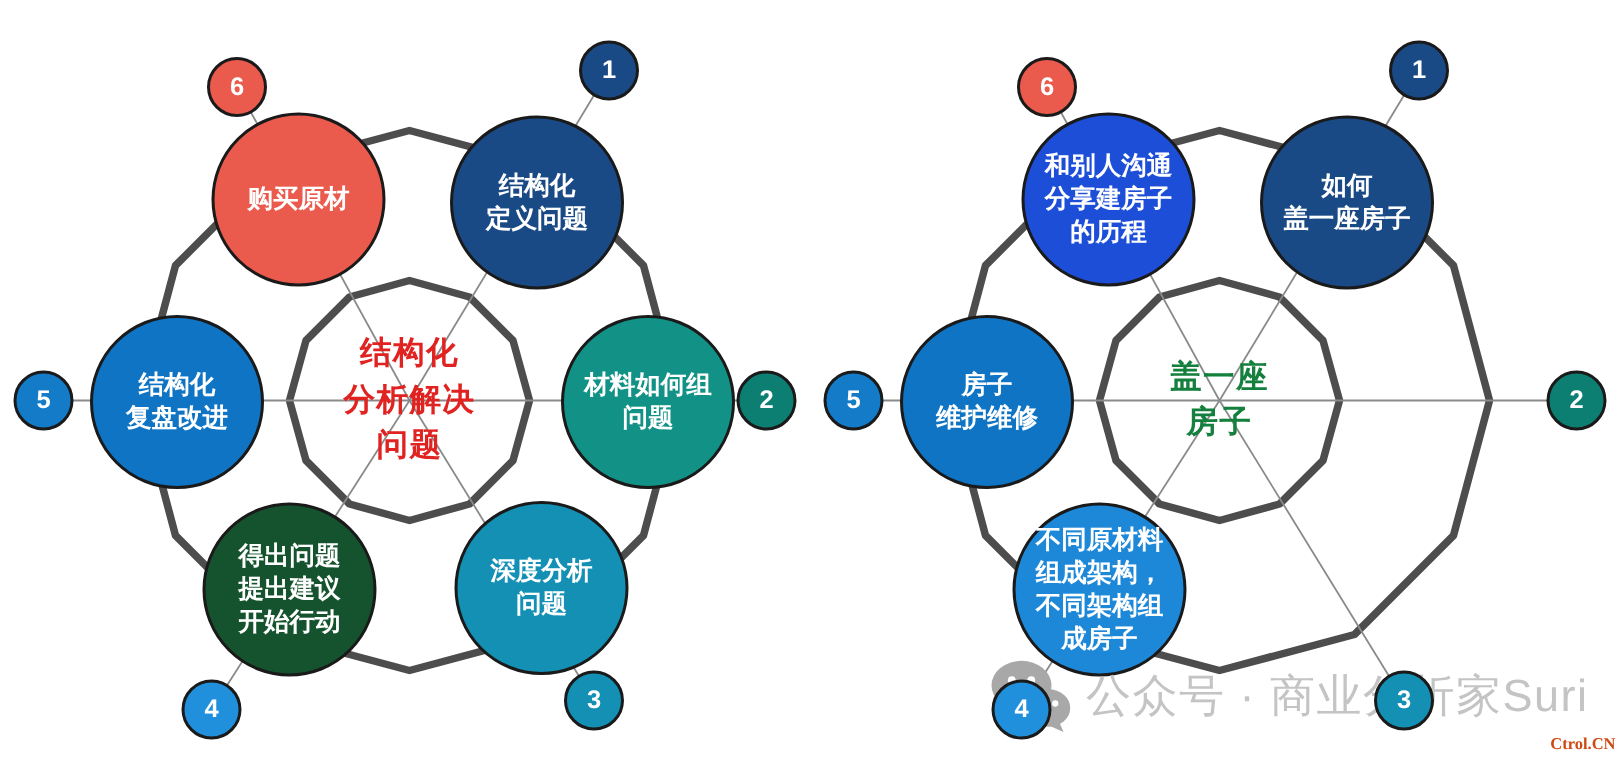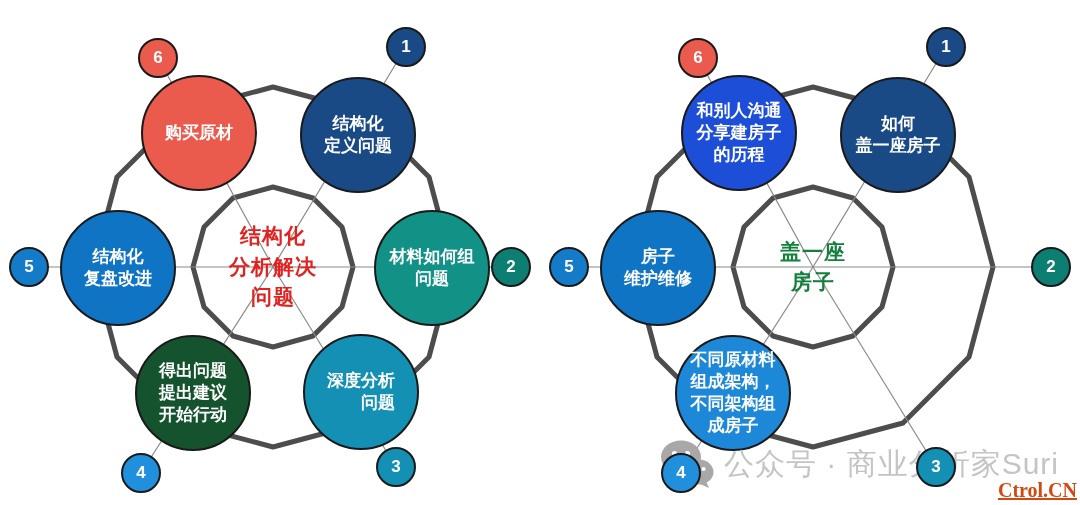--- a/index.html
+++ b/index.html
@@ -46,21 +46,21 @@
   .spos-5 { left:9px;   top:247px; }
   .spos-6 { left:138px; top:38px; }
 
   .watermark {
     position:absolute; left:660px; top:438px; height:52px; z-index:15;
     display:flex; align-items:center; gap:10px;
     font-size:30px; letter-spacing:1px; white-space:nowrap;
   }
   .corner-mark {
     position:absolute; right:3px; bottom:3px; z-index:40;
-    font-family:"Liberation Serif", serif; font-weight:bold; font-size:20px;text-decoration:underline;
+    font-family:"Liberation Serif", serif; font-weight:bold; font-size:11px;
   }
 </style>
 </head>
 <body>
 
 <div class="canvas">
 
   <div class="diagram" id="diagram-left">
     <svg class="dsvg" width="540" height="505" viewBox="0 0 540 505">
       <polygon points="273,87 363,111 429,177 453,267 429,357 363,423 273,447 183,423 117,357 93,267 117,177 183,111" fill="none" stroke="#4d4d4d" stroke-width="5" stroke-linejoin="round"></polygon>
@@ -76,21 +76,21 @@
     </svg>
 
     <div class="center-label" style="color: rgb(224, 35, 32);">结构化
 分析解决
 问题</div>
 
     <div class="bignode pos-1" style="background-color: rgb(26, 74, 133);">结构化
 定义问题</div>
     <div class="bignode pos-2" style="background-color: rgb(18, 146, 134);">材料如何组
 问题</div>
-    <div class="bignode pos-3" style="background-color: rgb(20, 144, 180); text-align: right;">深度分析
+    <div class="bignode pos-3" style="background-color: rgb(20, 144, 180);">深度分析
 问题</div>
     <div class="bignode pos-4" style="background-color: #14532d;">得出问题
 提出建议
 开始行动</div>
     <div class="bignode pos-5" style="background-color: rgb(15, 116, 196);">结构化
 复盘改进</div>
     <div class="bignode pos-6" style="background-color: rgb(234, 90, 77);">购买原材</div>
 
     <div class="smallnode spos-1" style="background-color: rgb(26, 74, 133);">1</div>
     <div class="smallnode spos-2" style="background-color: rgb(13, 126, 114);">2</div>

